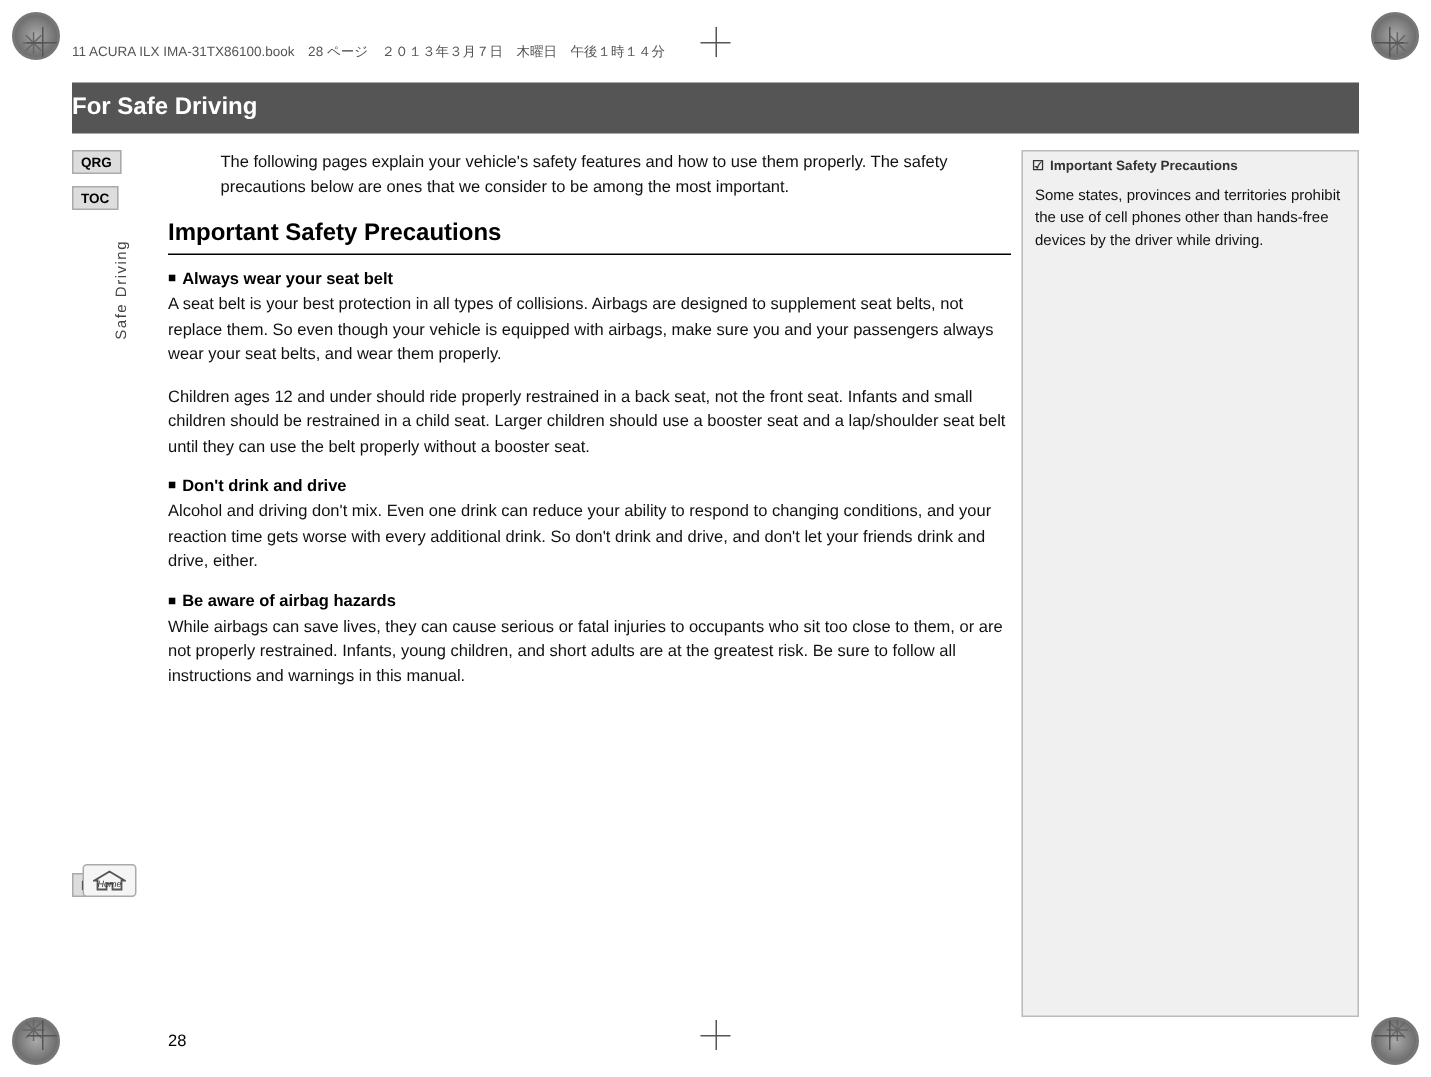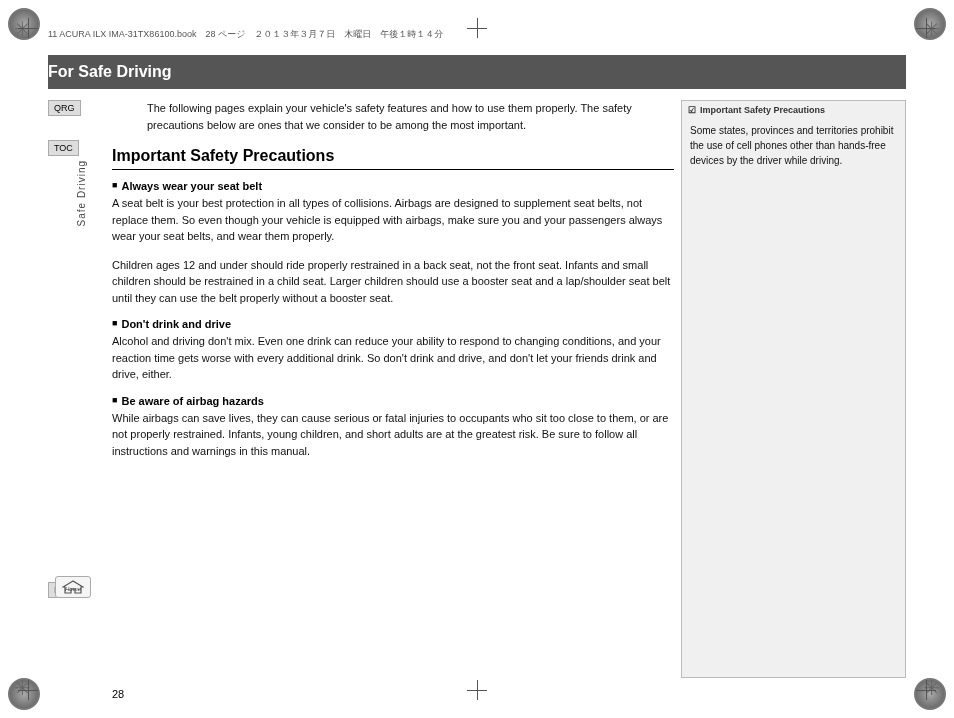--- a/index.html
+++ b/index.html
@@ -110,27 +110,27 @@
       display: flex;
       flex-direction: column;
       align-items: flex-start;
       gap: 4px;
     }
 
     .sidebar-badge {
       background: #ddd;
       border: 1px solid #aaa;
       font-size: 9px;
-      font-weight: normal;
+      font-weight: bold;
       padding: 2px 5px;
       text-align: center;
       min-width: 28px;
     }
     .sidebar-badge.qrg { }
-    .sidebar-badge.toc { margin-top: 20px; }
+    .sidebar-badge.toc { margin-top: 4px; }
     .sidebar-badge.index { margin-top: auto; }
 
     
     .home-icon-area {
       position: absolute;
       bottom: 120px;
       left: 55px;
       width: 36px;
       height: 22px;
       border: 1px solid #aaa;

